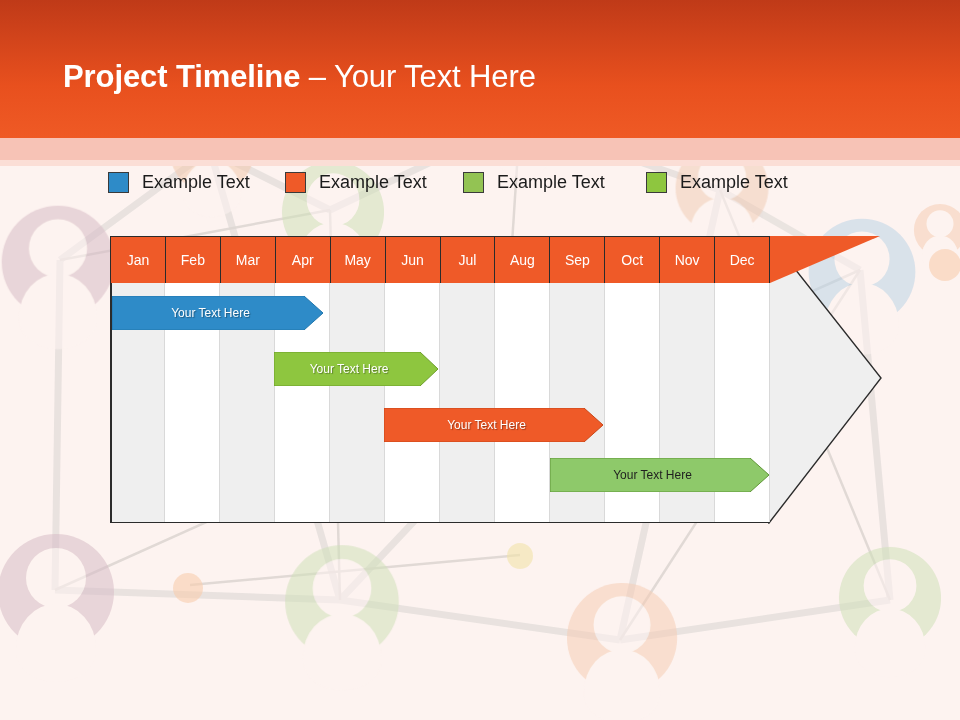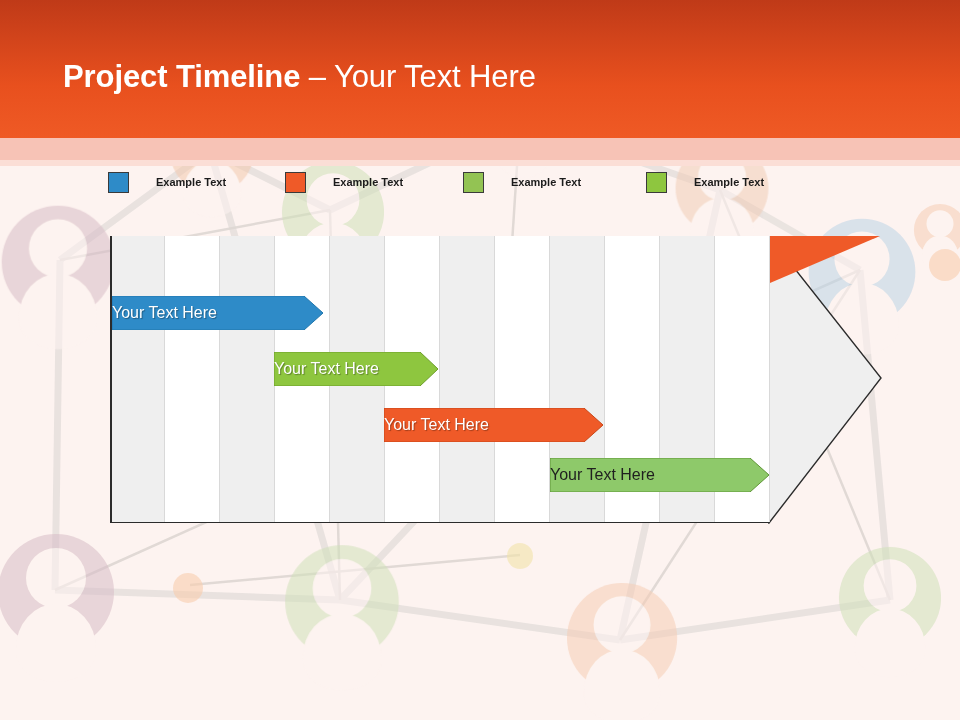--- a/index.html
+++ b/index.html
@@ -37,21 +37,21 @@
   .slide-title .t-reg{font-weight:normal;}
 
   
   .legend{position:absolute;left:0;top:170px;width:960px;height:24px;}
   .legend-item{position:absolute;display:flex;align-items:center;height:24px;}
   .legend-swatch{
     width:21px;height:21px;border:1px solid #3a3a3a;box-sizing:border-box;
     flex:0 0 auto;
   }
   .legend-label{
-    margin-left:27px;font-size:11px;font-weight:bold;color:#1b1b1b;white-space:nowrap;
+    margin-left:13px;font-size:18px;font-weight:normal;color:#1b1b1b;white-space:nowrap;
   }
 
   
   .chart{position:absolute;left:110px;top:236px;width:660px;height:287px;}
   .chart-cols{position:absolute;inset:0;display:flex;}
   .col{flex:1 1 0;height:100%;position:relative;}
   .col.shade{background:#efefef;}
   .col.plain{background:#ffffff;}
   .col-line{position:absolute;right:0;top:0;bottom:0;width:1px;background:#d9d9d9;}
   .chart-border-left{position:absolute;left:0;top:0;bottom:0;width:1.5px;background:#2b2b2b;}
@@ -76,22 +76,22 @@
   .arrowhead{
     position:absolute;left:768px;top:236px;width:114px;height:288px;
   }
 
   
   .bar{
     position:absolute;height:34px;display:flex;align-items:center;
   }
   .bar svg{position:absolute;left:0;top:0;}
   .bar-label{
-    position:relative;z-index:2;font-size:16px;white-space:nowrap;
-    width:100%;text-align:left;padding-right:14px;box-sizing:border-box;
+    position:relative;z-index:2;font-size:12px;white-space:nowrap;
+    width:100%;text-align:center;padding-right:14px;box-sizing:border-box;
   }
   .bar-label.light{color:#ffffff;text-shadow:1px 1px 1px rgba(0,0,0,.35);}
   .bar-label.dark{color:#1f1f1f;}
 </style>
 </head>
 <body>
 
 <div id="slide">
 
   <svg id="bg-network" viewBox="0 0 960 720" xmlns="http://www.w3.org/2000/svg">
@@ -215,20 +215,34 @@
           <span class="col-line"></span>
         </div>
       <div class="col plain">
           <span class="col-line"></span>
         </div>
     </div>
     <div class="chart-border-left"></div>
     <div class="chart-border-bottom"></div>
 
     <div class="month-tail"></div>
+    <div class="month-row">
+      <div class="month-cell">Jan</div>
+      <div class="month-cell">Feb</div>
+      <div class="month-cell">Mar</div>
+      <div class="month-cell">Apr</div>
+      <div class="month-cell">May</div>
+      <div class="month-cell">Jun</div>
+      <div class="month-cell">Jul</div>
+      <div class="month-cell">Aug</div>
+      <div class="month-cell">Sep</div>
+      <div class="month-cell">Oct</div>
+      <div class="month-cell">Nov</div>
+      <div class="month-cell">Dec</div>
+    </div>
   </div>
 
   <div class="bar" style="left:112px;top:296px;width:211px;">
     <svg width="211" height="34" viewBox="0 0 211 34" preserveAspectRatio="none" xmlns="http://www.w3.org/2000/svg">
       <polygon points="0,0 192,0 211,17 192,34 0,34" fill="#2e8bc8" stroke="#2076ad" stroke-width="1"></polygon>
     </svg>
     <span class="bar-label light">Your  Text Here</span>
   </div>
 
   <div class="bar" style="left:274px;top:352px;width:164px;">

